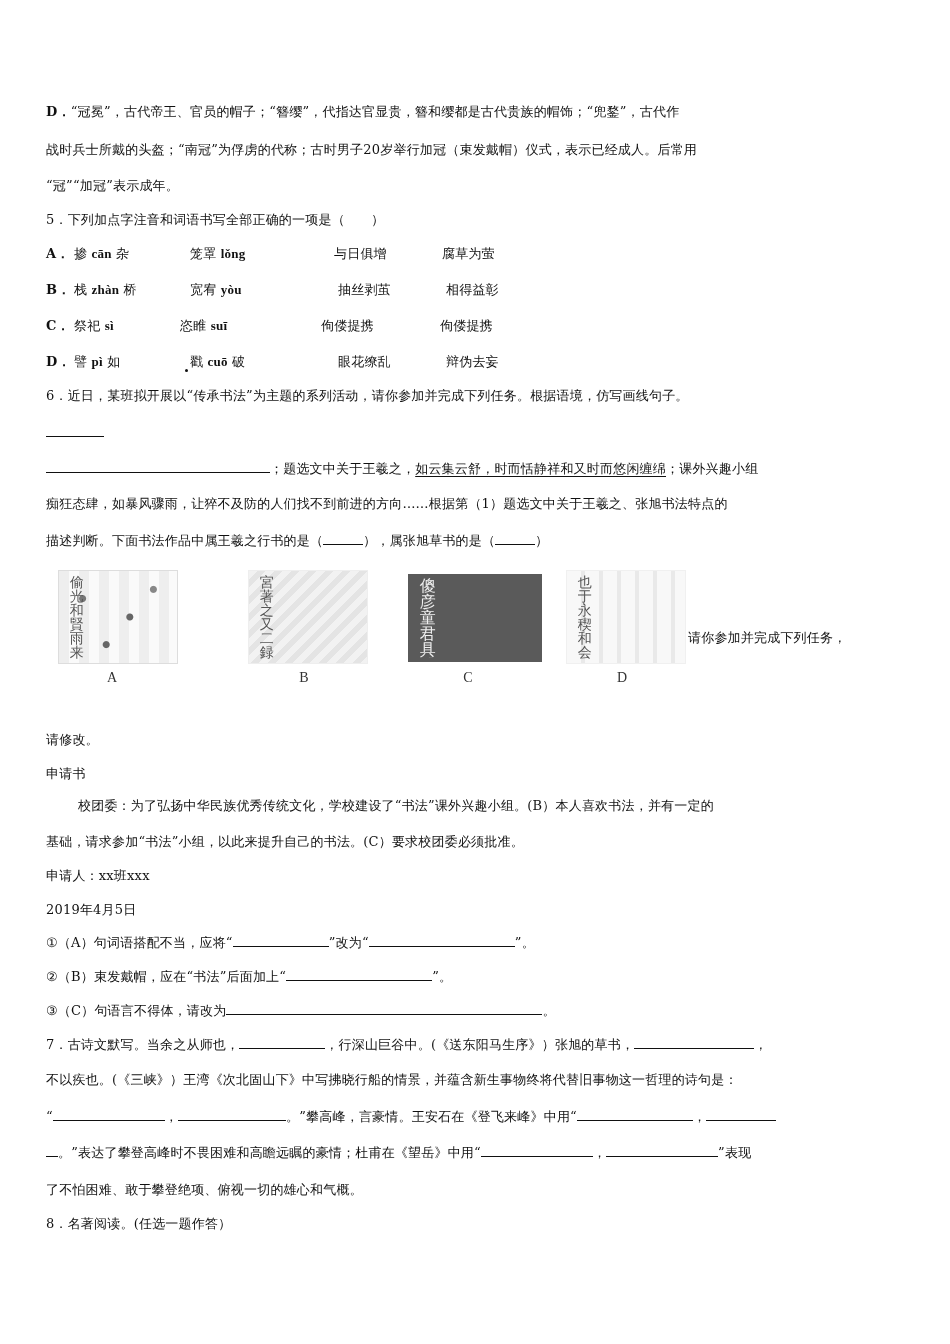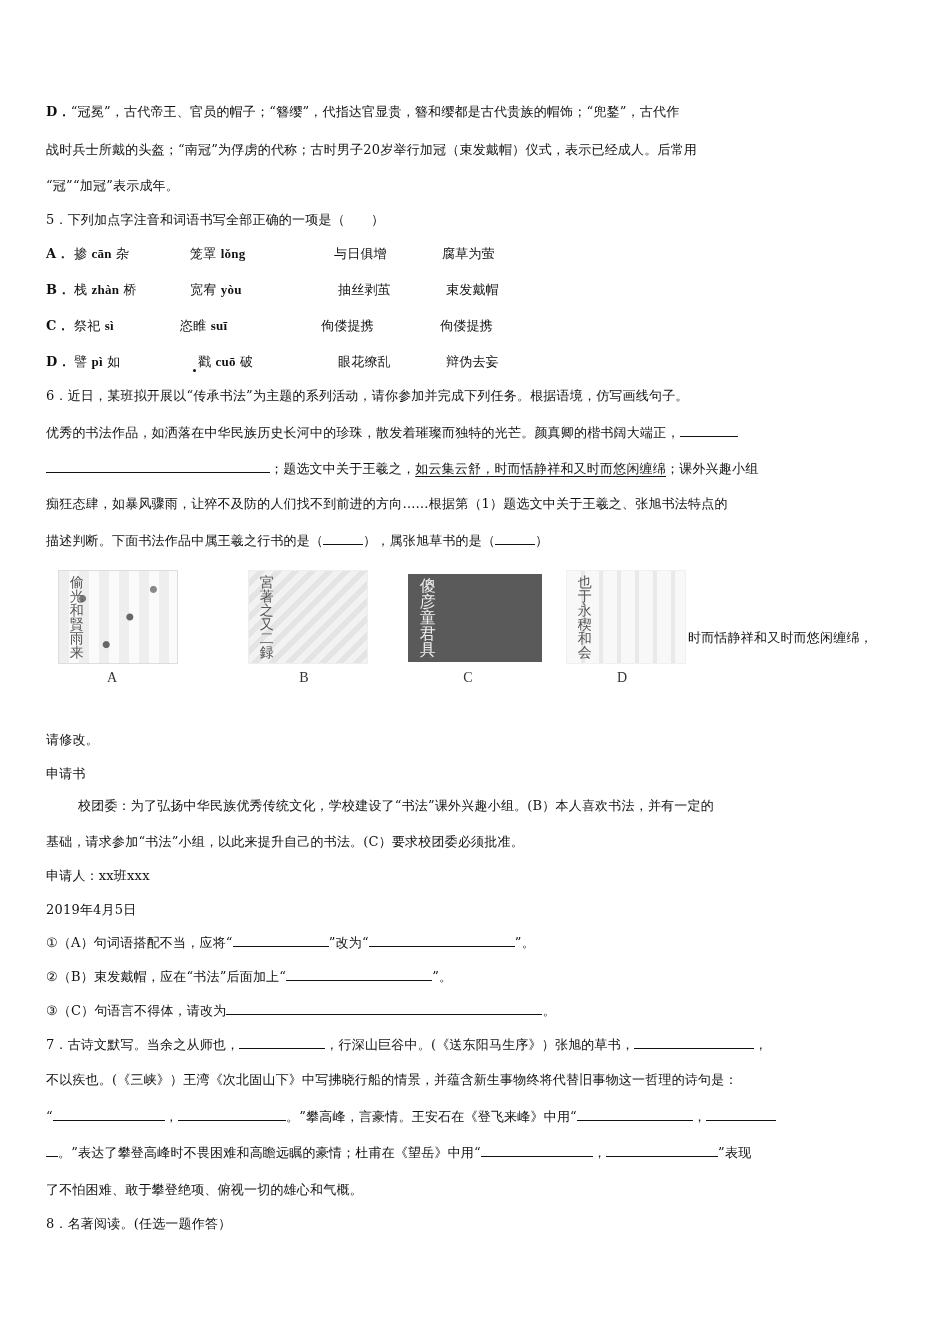--- a/index.html
+++ b/index.html
@@ -50,42 +50,42 @@
     <span class="opt" style="left:144px"><span>笼罩</span> <span class="pinyin">lǒng</span></span>
     <span class="opt" style="left:288px">与日俱增</span>
     <span class="opt" style="left:396px">腐草为萤</span>
   </div>
 
   <div class="line" style="top:280px;width:862px">
     <span class="opt b" style="left:0">B．</span>
     <span class="opt" style="left:28px"><span>栈</span> <span class="pinyin">zhàn</span> <span>桥</span></span>
     <span class="opt" style="left:144px"><span>宽宥</span> <span class="pinyin">yòu</span></span>
     <span class="opt" style="left:292px">抽丝剥茧</span>
-    <span class="opt" style="left:400px">束发戴帽</span>
+    <span class="opt" style="left:400px">相得益彰</span>
   </div>
 
   <div class="line" style="top:316px;width:862px">
     <span class="opt b" style="left:0">C．</span>
     <span class="opt" style="left:28px"><span>祭祀</span> <span class="pinyin">sì</span></span>
     <span class="opt" style="left:134px"><span>恣睢</span> <span class="pinyin">suī</span></span>
     <span class="opt" style="left:275px">佝偻提携</span>
     <span class="opt" style="left:394px">佝偻提携</span>
   </div>
 
   <div class="line" style="top:352px;width:862px">
     <span class="opt b" style="left:0">D．</span>
     <span class="opt" style="left:28px"><span>譬</span> <span class="pinyin">pì</span> <span>如</span></span>
-    <span class="opt" style="left:147px"><span class="dot"></span><span>戳</span> <span class="pinyin">cuō</span> <span>破</span></span>
+    <span class="opt" style="left:139px"><span class="dot"></span><span>戳</span> <span class="pinyin">cuō</span> <span>破</span></span>
     <span class="opt" style="left:292px">眼花缭乱</span>
     <span class="opt" style="left:400px">辩伪去妄</span>
   </div>
 
   <div class="line" style="top:386px">6．近日，某班拟开展以“传承书法”为主题的系列活动，请你参加并完成下列任务。根据语境，仿写画线句子。</div>
   <div class="line" style="top:422px">
-    <span>优秀的书法作品，如洒落在中华民族历史长河中的珍珠，散发着璀璨而独特的光芒。颜真卿的楷书阔大端正，</span><span class="blank" style="width:58px"></span>
+    <span class="blank" style="width:58px"></span>
   </div>
   <div class="line" style="top:458px">
     <span class="blank" style="width:224px"></span><span>；题选文中关于王羲之，</span><span class="ul">如云集云舒，时而恬静祥和又时而悠闲缠绵</span><span>；课外兴趣小组</span>
   </div>
   <div class="line" style="top:494px">痴狂态肆，如暴风骤雨，让猝不及防的人们找不到前进的方向……根据第（1）题选文中关于王羲之、张旭书法特点的</div>
   <div class="line" style="top:530px">
     <span>描述判断。下面书法作品中属王羲之行书的是（</span><span class="blank" style="width:40px"></span><span>），属张旭草书的是（</span><span class="blank" style="width:40px"></span><span>）</span>
   </div>
 </div>
 
@@ -103,21 +103,21 @@
   <div class="calli-glyphs">傻彦童君具博女自後同兴作職直童後位内集加</div>
 </div>
 <div class="calli-label" style="left:458px">C</div>
 
 <div class="calli cD">
   <div class="calli-glyphs">也于永稧和会九賢稽年平山歲至陰在</div>
 </div>
 <div class="calli-label" style="left:612px">D</div>
 
 <div class="page" style="top:0">
-  <div class="line" style="top:628px;left:642px">时而恬静祥和又时而悠闲缠绵，</div>
+  <div class="line" style="top:628px;left:642px">请你参加并完成下列任务，</div>
   <div class="line" style="top:730px">请修改。</div>
   <div class="line" style="top:764px">申请书</div>
   <div class="line" style="top:796px;left:32px">校团委：为了弘扬中华民族优秀传统文化，学校建设了“书法”课外兴趣小组。(B）本人喜欢书法，并有一定的</div>
   <div class="line" style="top:832px">基础，请求参加“书法”小组，以此来提升自己的书法。(C）要求校团委必须批准。</div>
   <div class="line" style="top:866px">申请人：xx班xxx</div>
   <div class="line" style="top:900px">2019年4月5日</div>
 
   <div class="line" style="top:932px">
     <span>①（A）句词语搭配不当，应将“</span><span class="blank" style="width:96px"></span><span>”改为“</span><span class="blank" style="width:146px"></span><span>”。</span>
   </div>

